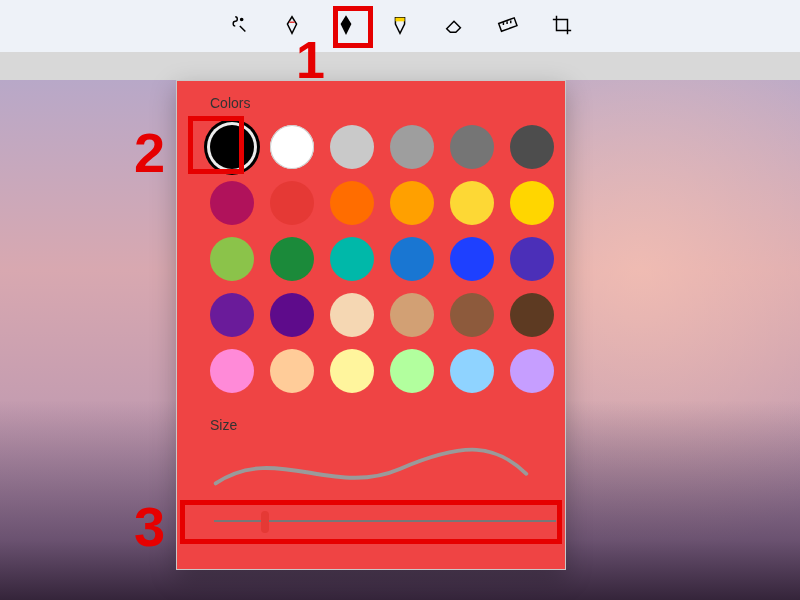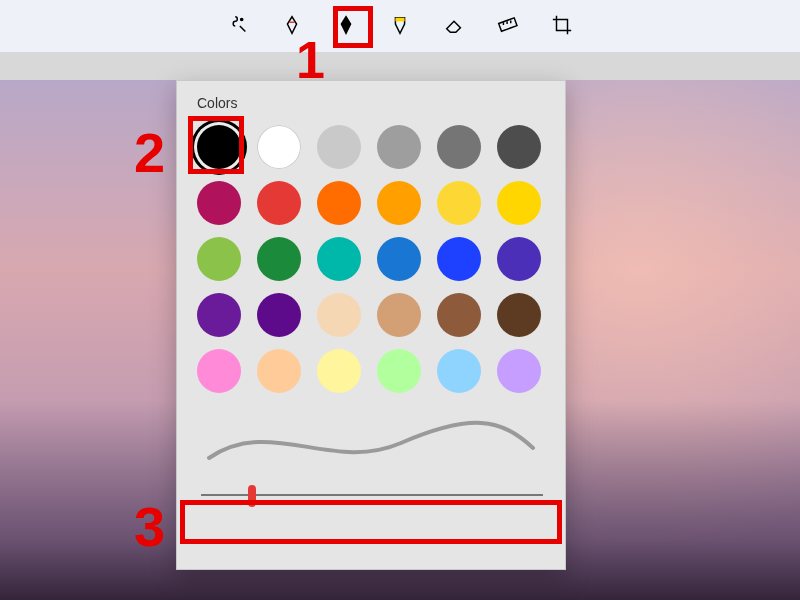--- a/index.html
+++ b/index.html
@@ -19,22 +19,22 @@
   
   .titlebar{position:absolute;top:0;left:0;right:0;height:52px;background:#eef2f8;}
   .ribbon{position:absolute;top:52px;left:0;right:0;height:28px;background:#d8d8d8;}
   .tools{position:absolute;top:10px;left:0;right:0;display:flex;justify-content:center;gap:20px;}
   .tool{width:34px;height:34px;display:flex;align-items:center;justify-content:center;cursor:pointer;}
   .tool svg{width:22px;height:22px;}
 
   
   .panel{
     position:absolute;top:80px;left:176px;width:390px;height:490px;
-    background:#e5e5e5;border:1px solid #c8c8c8;box-shadow:0 8px 24px rgba(0,0,0,.25);
-    padding:14px 18px;box-sizing:border-box;
+    background:#ef4444;border:1px solid #c8c8c8;box-shadow:0 8px 24px rgba(0,0,0,.25);
+    padding:14px 31px;box-sizing:border-box;
   }
   .panel-label{font-size:14px;color:#333;margin:0 0 10px 2px;}
   .swatches{display:grid;grid-template-columns:repeat(6,44px);grid-auto-rows:44px;gap:12px 16px;padding:4px 2px 18px;}
   .swatch{width:44px;height:44px;border-radius:50%;cursor:pointer;}
   .swatch.white{box-shadow:inset 0 0 0 1px #ccc;}
   .swatch.selected{box-shadow:0 0 0 3px #ececec,0 0 0 6px #000;}
 
   .size-section{margin-top:6px;}
   .stroke-preview{height:52px;display:flex;align-items:center;justify-content:center;}
   .stroke-preview svg{width:340px;height:50px;}
@@ -127,20 +127,21 @@
       <div class="swatch" style="background: rgb(93, 58, 34);"></div>
       <div class="swatch" style="background: rgb(255, 138, 216);"></div>
       <div class="swatch" style="background: rgb(255, 204, 153);"></div>
       <div class="swatch" style="background: rgb(255, 245, 157);"></div>
       <div class="swatch" style="background: rgb(178, 255, 158);"></div>
       <div class="swatch" style="background: rgb(143, 211, 255);"></div>
       <div class="swatch" style="background: rgb(198, 158, 255);"></div>
     </div>
 
   <div class="size-section">
+    <div class="panel-label">Size</div>
     <div class="stroke-preview">
       <svg viewBox="0 0 340 50">
         <path d="M8 40 C 70 -2, 130 55, 200 25 S 300 0, 332 30" stroke="#9a9a9a" stroke-width="4" fill="none" stroke-linecap="round"></path>
       </svg>
     </div>
     <div class="slider-wrap">
       <div class="slider-track" id="slider-track" style="left: 6px; right: 6px; width: 342px;"></div>
       <div class="slider-thumb" id="slider-thumb" style="left: 53.3px;"></div>
     </div>
   </div>

